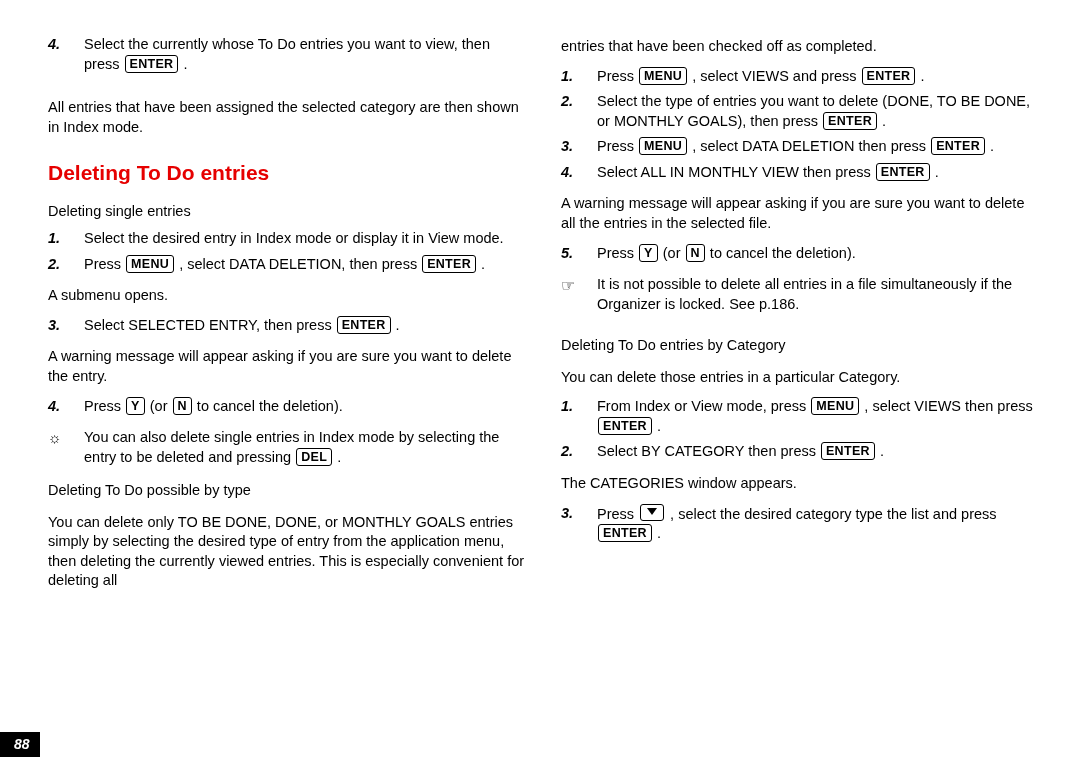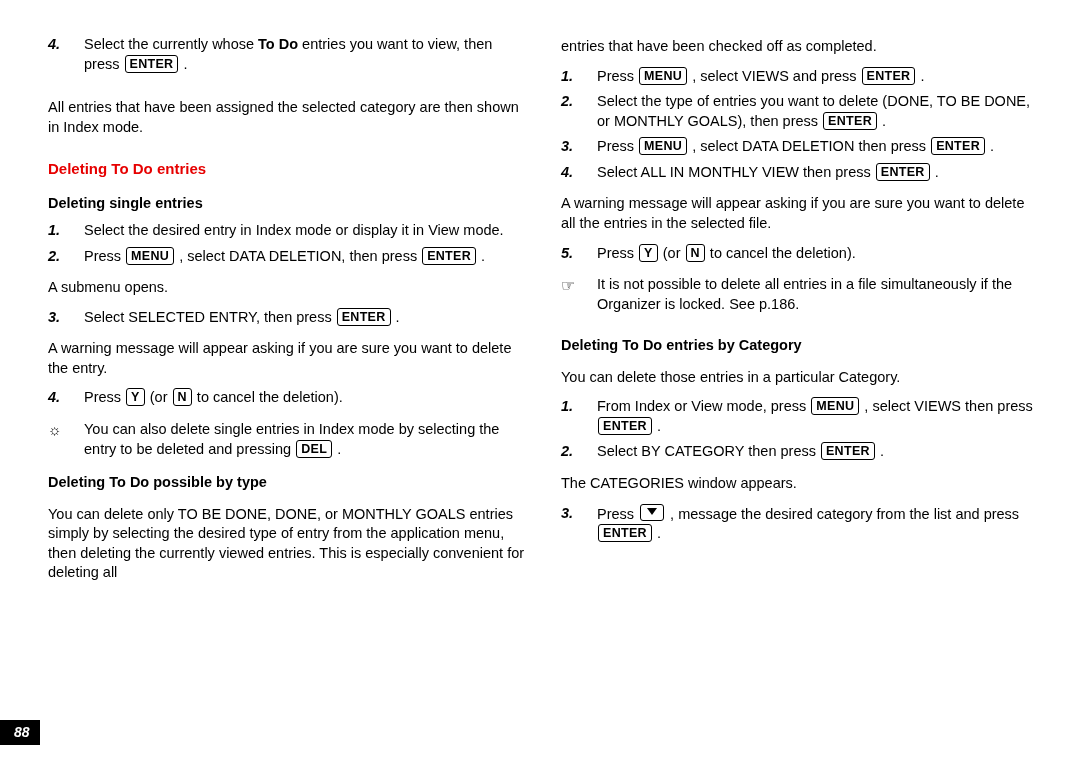--- a/index.html
+++ b/index.html
@@ -39,25 +39,25 @@
   .step .body {
     flex: 1;
   }
   .para {
     margin-bottom: 10px;
     margin-top: 12px;
   }
   .h-red {
     color: #e60000;
     font-weight: bold;
-    font-size: 15px;
+    font-size: 21px;
     margin: 22px 0 10px 0;
   }
   .h-bold {
-    font-weight: bold;
+    font-weight: normal;
     margin: 14px 0 8px 0;
     font-size: 14.5px;
   }
   .key {
     display: inline-block;
     border: 1px solid #000;
     border-radius: 3px;
     padding: 0 4px;
     font-size: 12.5px;
     line-height: 16px;
@@ -89,39 +89,39 @@
     left: 6px;
     top: 3px;
     width: 0; height: 0;
     border-left: 5px solid transparent;
     border-right: 5px solid transparent;
     border-top: 7px solid #000;
   }
   .footer {
     position: absolute;
     left: 0;
-    bottom: 16px;
+    bottom: 4px;
     height: 24px;
     width: 100%;
     text-decoration: underline;
   }
   .pnbox {
     display: inline-block;
     background: #000;
     color: #fff;
     font-style: italic;
     font-weight: bold;
     font-size: 14px;
     padding: 3px 10px 3px 14px;
   }
   .hand-icon {
     font-size: 16px;
   }
   .gap-s { height: 6px; }
-  b.inline { font-weight: bold; }
+  b.inline { font-weight: normal; }
 </style>
 </head>
 <body>
 
 <div class="page">
   <div class="cols">
 
     <div class="col">
       <div class="step">
         <div class="num">4.</div>
@@ -227,21 +227,21 @@
         <div class="num">2.</div>
         <div class="body">
           <span>Select BY CATEGORY then press </span><span class="key">ENTER</span><span> .</span>
         </div>
       </div>
       <div class="para">The CATEGORIES window appears.</div>
 
       <div class="step">
         <div class="num">3.</div>
         <div class="body">
-          <span>Press </span><span class="arrow-key"></span><span> , message the desired category from the list and press </span><span class="key">ENTER</span><span> .</span>
+          <span>Press </span><span class="arrow-key"></span><span> , select the desired category type the list and press </span><span class="key">ENTER</span><span> .</span>
         </div>
       </div>
     </div>
   </div>
 
   <div class="footer">
     <span class="pnbox">88</span>
   </div>
 </div>
 

